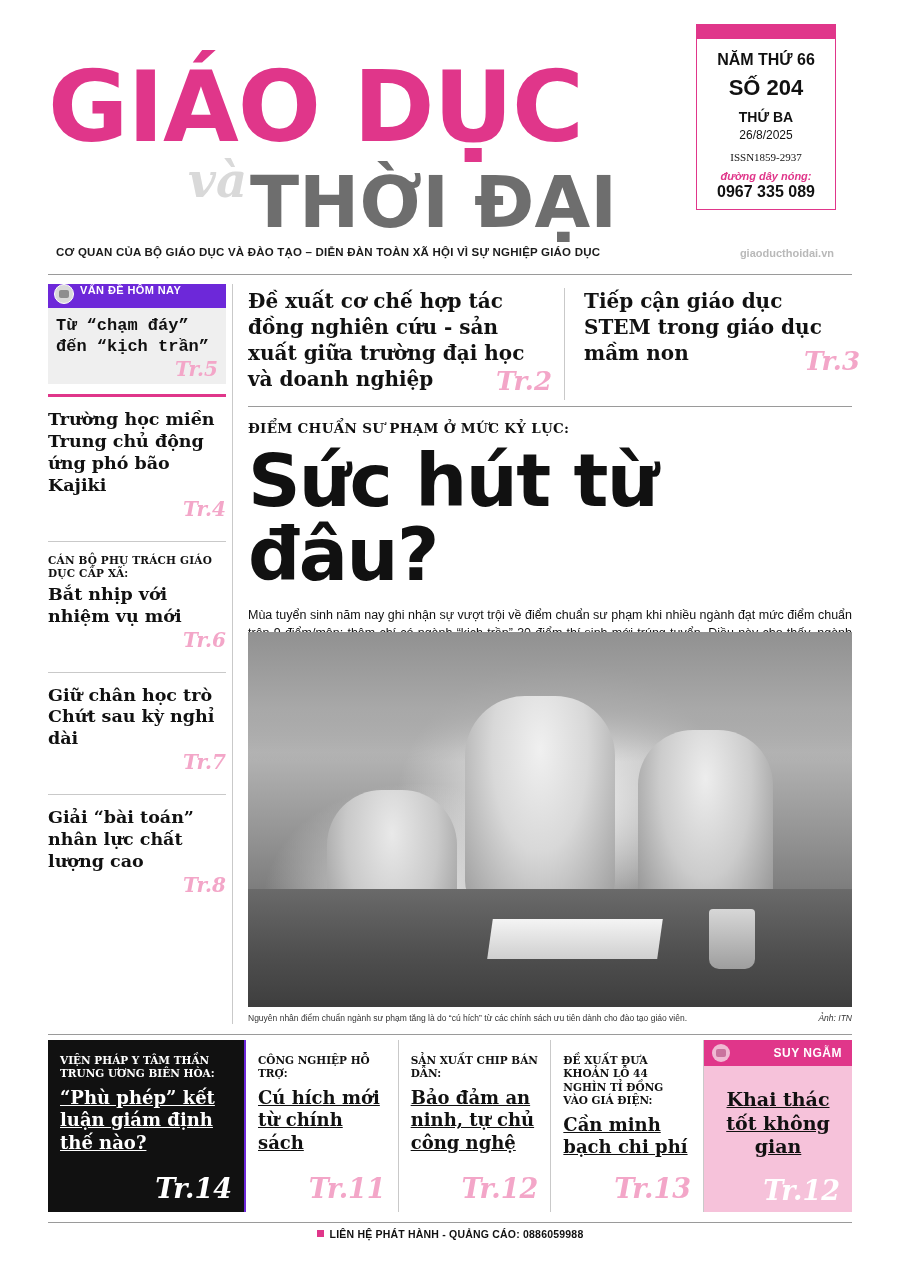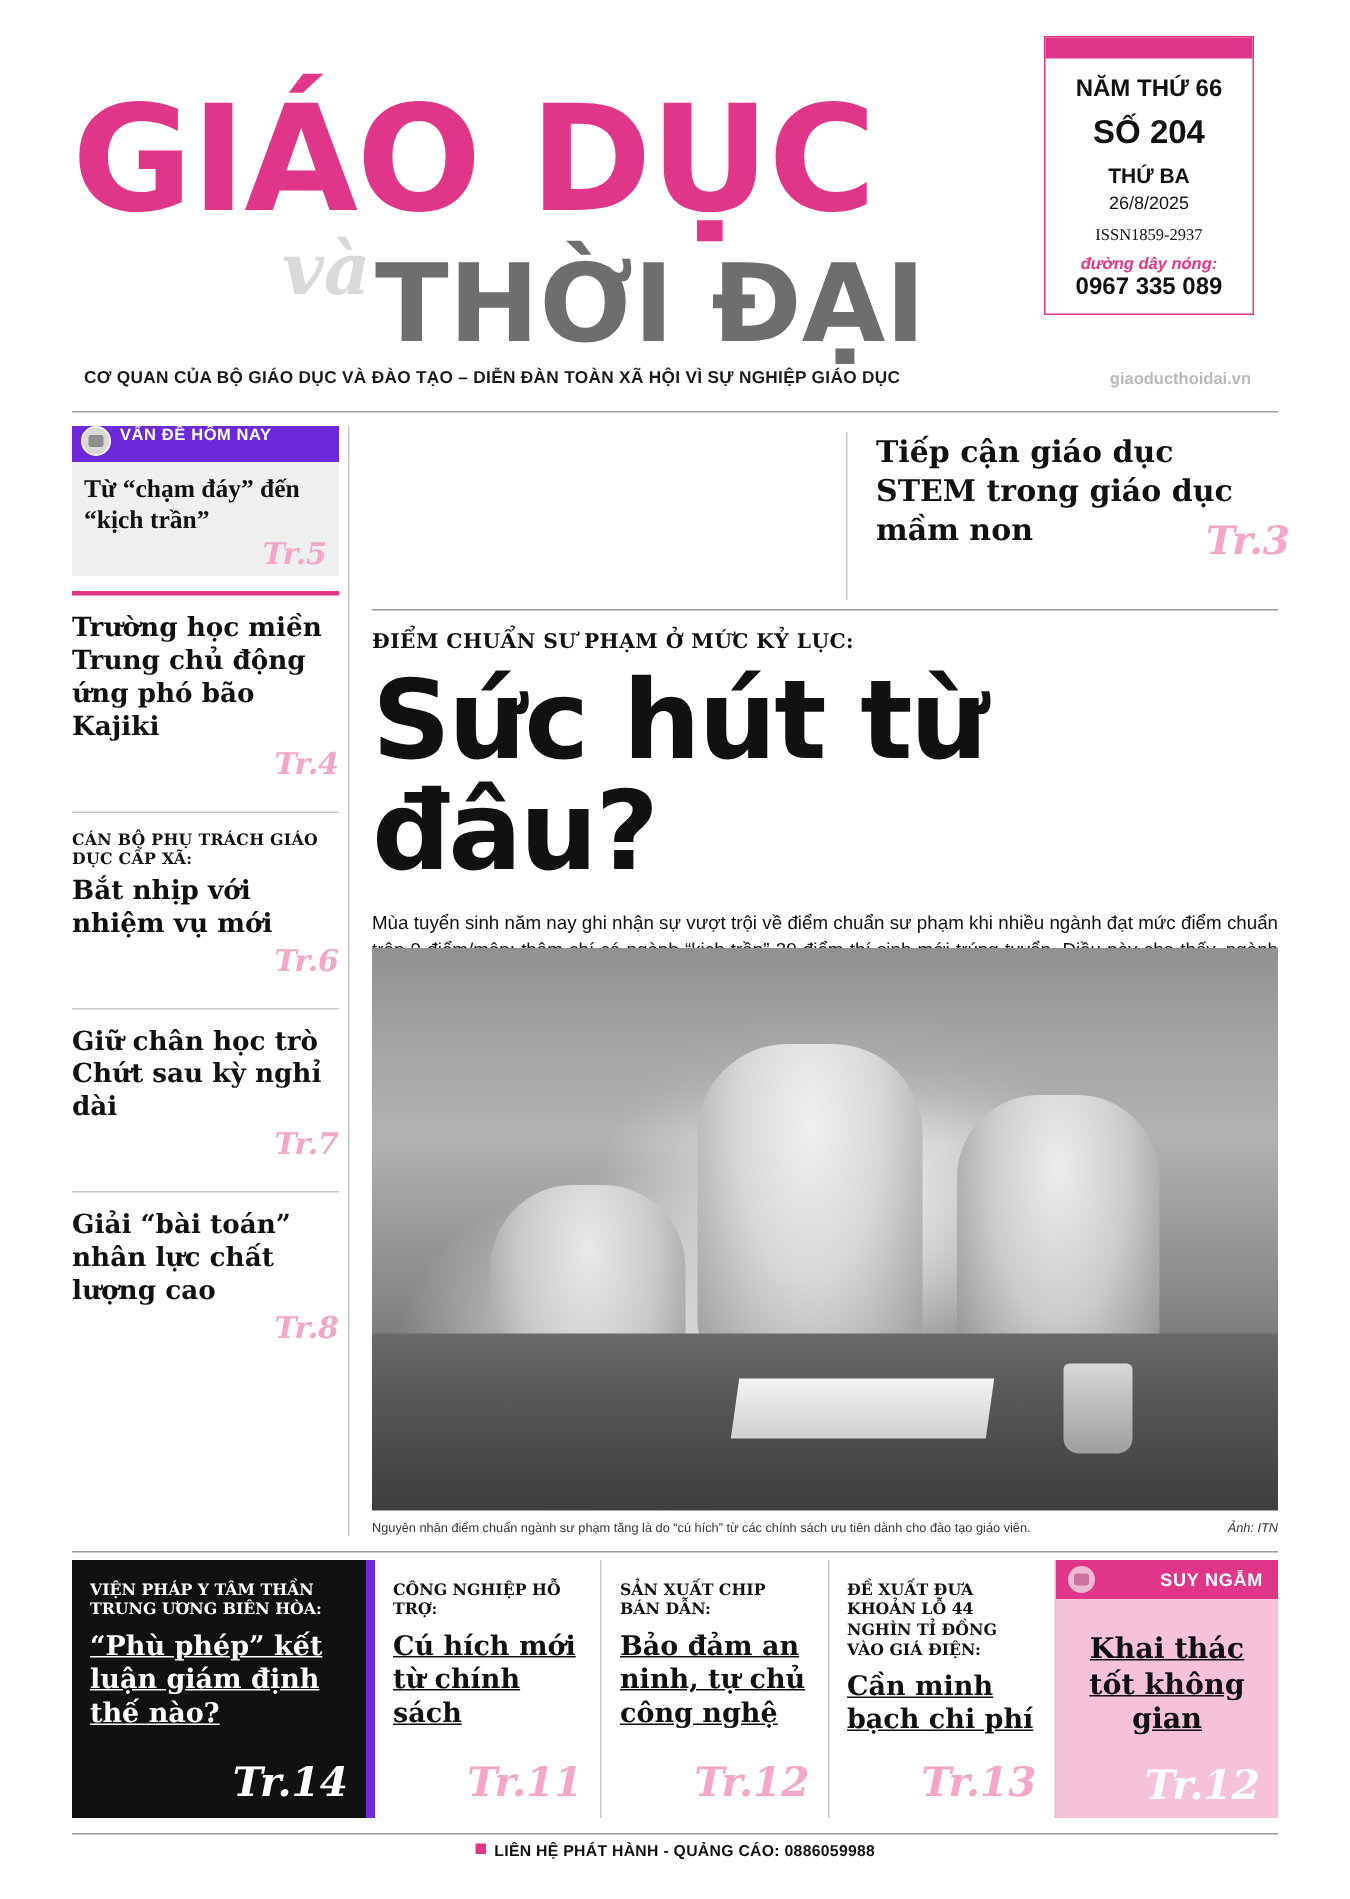--- a/index.html
+++ b/index.html
@@ -195,21 +195,21 @@
   .vdhn-title {
     color: #fff;
     font-size: 11px;
     font-weight: bold;
     letter-spacing: 0.4px;
   }
   .vdhn-body {
     padding: 8px 8px 6px 8px;
   }
   .vdhn-body .h {
-    font-family: Liberation Serif, serif;
+    font-family: Liberation Mono, monospace;
     font-weight: bold;
     font-size: 17px;
     line-height: 1.22;
     color: #111;
   }
   .pg {
     font-family: "DejaVu Serif", serif;
     font-style: italic;
     font-weight: bold;
     color: #f3a6c8;
@@ -610,20 +610,24 @@
 
     <div class="left-item" style="border-top:none;">
       <div class="h">Giải “bài toán” nhân lực chất lượng cao</div>
       <div class="pg" style="text-align:right;">Tr.8</div>
     </div>
   </div>
 
   <div class="vline"></div>
 
   <div class="teaser-zone">
+    <div class="teaser teaser-1">
+      <div class="h">Đề xuất cơ chế hợp tác đồng nghiên cứu - sản xuất giữa trường đại học và doanh nghiệp</div>
+      <div class="teaser-pg" style="right:-14px;bottom:-4px;">Tr.2</div>
+    </div>
     <div class="teaser teaser-2">
       <div class="h">Tiếp cận giáo dục STEM trong giáo dục mầm non</div>
       <div class="teaser-pg" style="right:-6px;bottom:-10px;">Tr.3</div>
     </div>
   </div>
   <div class="teaser-vsep"></div>
   <div class="teaser-hsep"></div>
 
   <div class="main">
     <div class="main-kicker">ĐIỂM CHUẨN SƯ PHẠM Ở MỨC KỶ LỤC:</div>
@@ -654,21 +658,21 @@
   <div class="bottom-rule"></div>
 
   <div class="bottom-strip">
 
     <div class="bs-cell bs-dark">
       <div class="bs-kicker">VIỆN PHÁP Y TÂM THẦN TRUNG ƯƠNG BIÊN HÒA:</div>
       <div class="bs-head">“Phù phép” kết luận giám định thế nào?</div>
       <div class="bs-pg">Tr.14</div>
     </div>
 
-    <div class="bs-cell" style="border-left:6px solid #6d28d9;">
+    <div class="bs-cell" style="border-left:2px solid #6d28d9;">
       <div class="bs-kicker">CÔNG NGHIỆP HỖ TRỢ:</div>
       <div class="bs-head">Cú hích mới từ chính sách</div>
       <div class="bs-pg">Tr.11</div>
     </div>
 
     <div class="bs-cell">
       <div class="bs-kicker">SẢN XUẤT CHIP BÁN DẪN:</div>
       <div class="bs-head">Bảo đảm an ninh, tự chủ công nghệ</div>
       <div class="bs-pg">Tr.12</div>
     </div>

